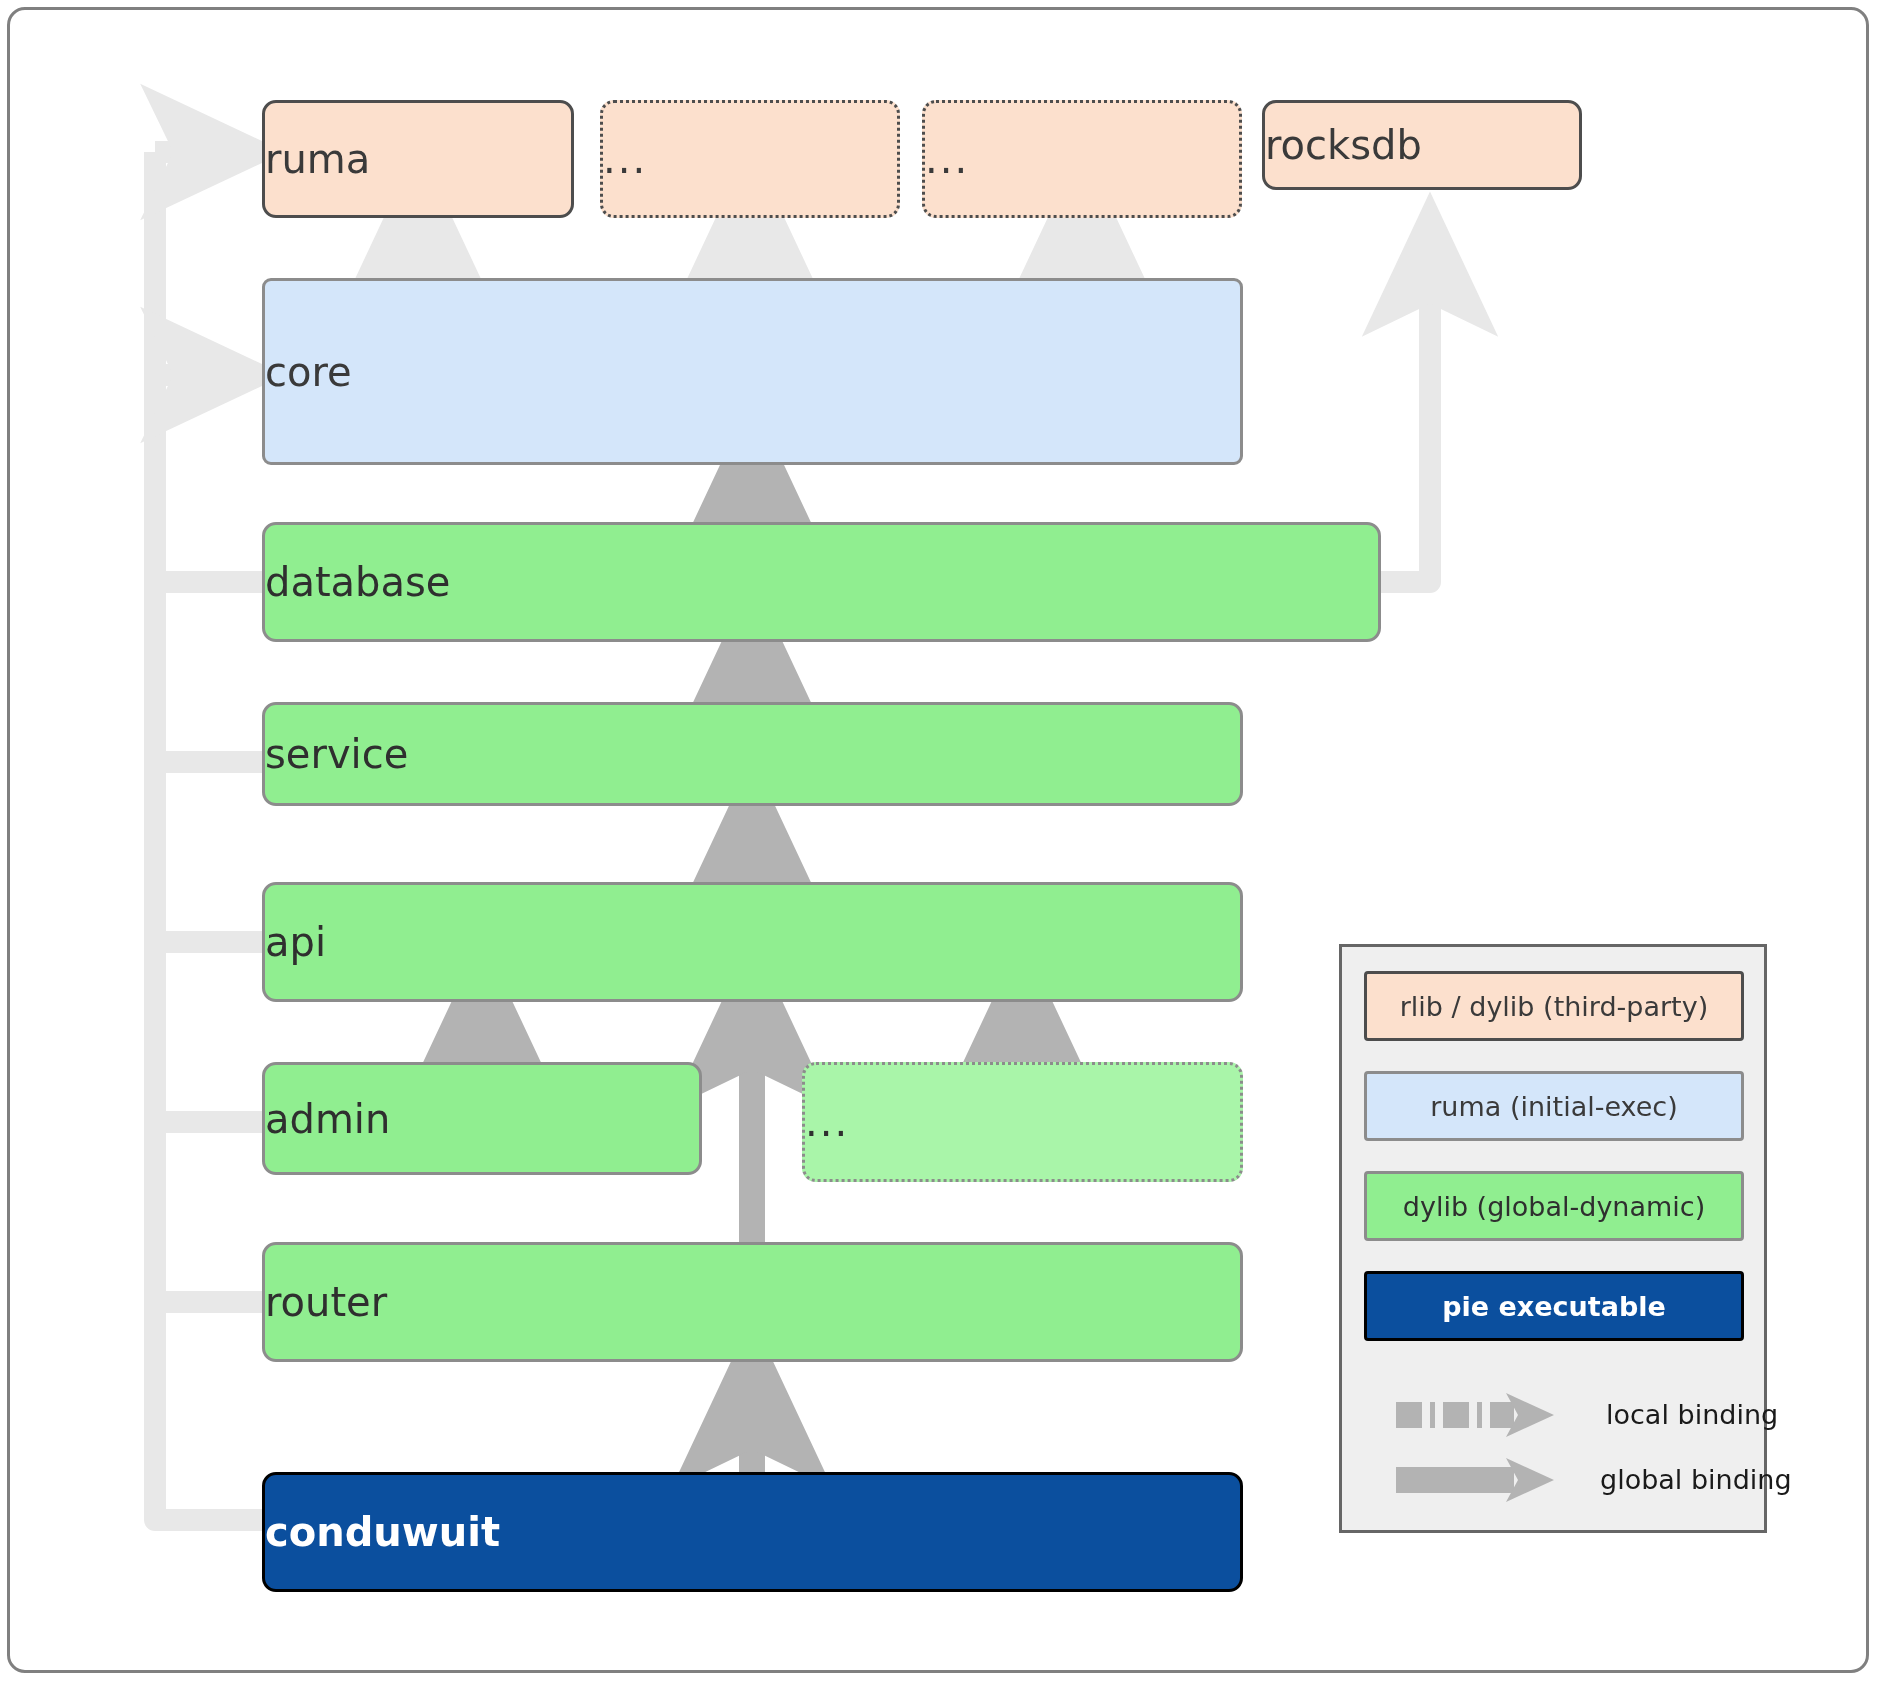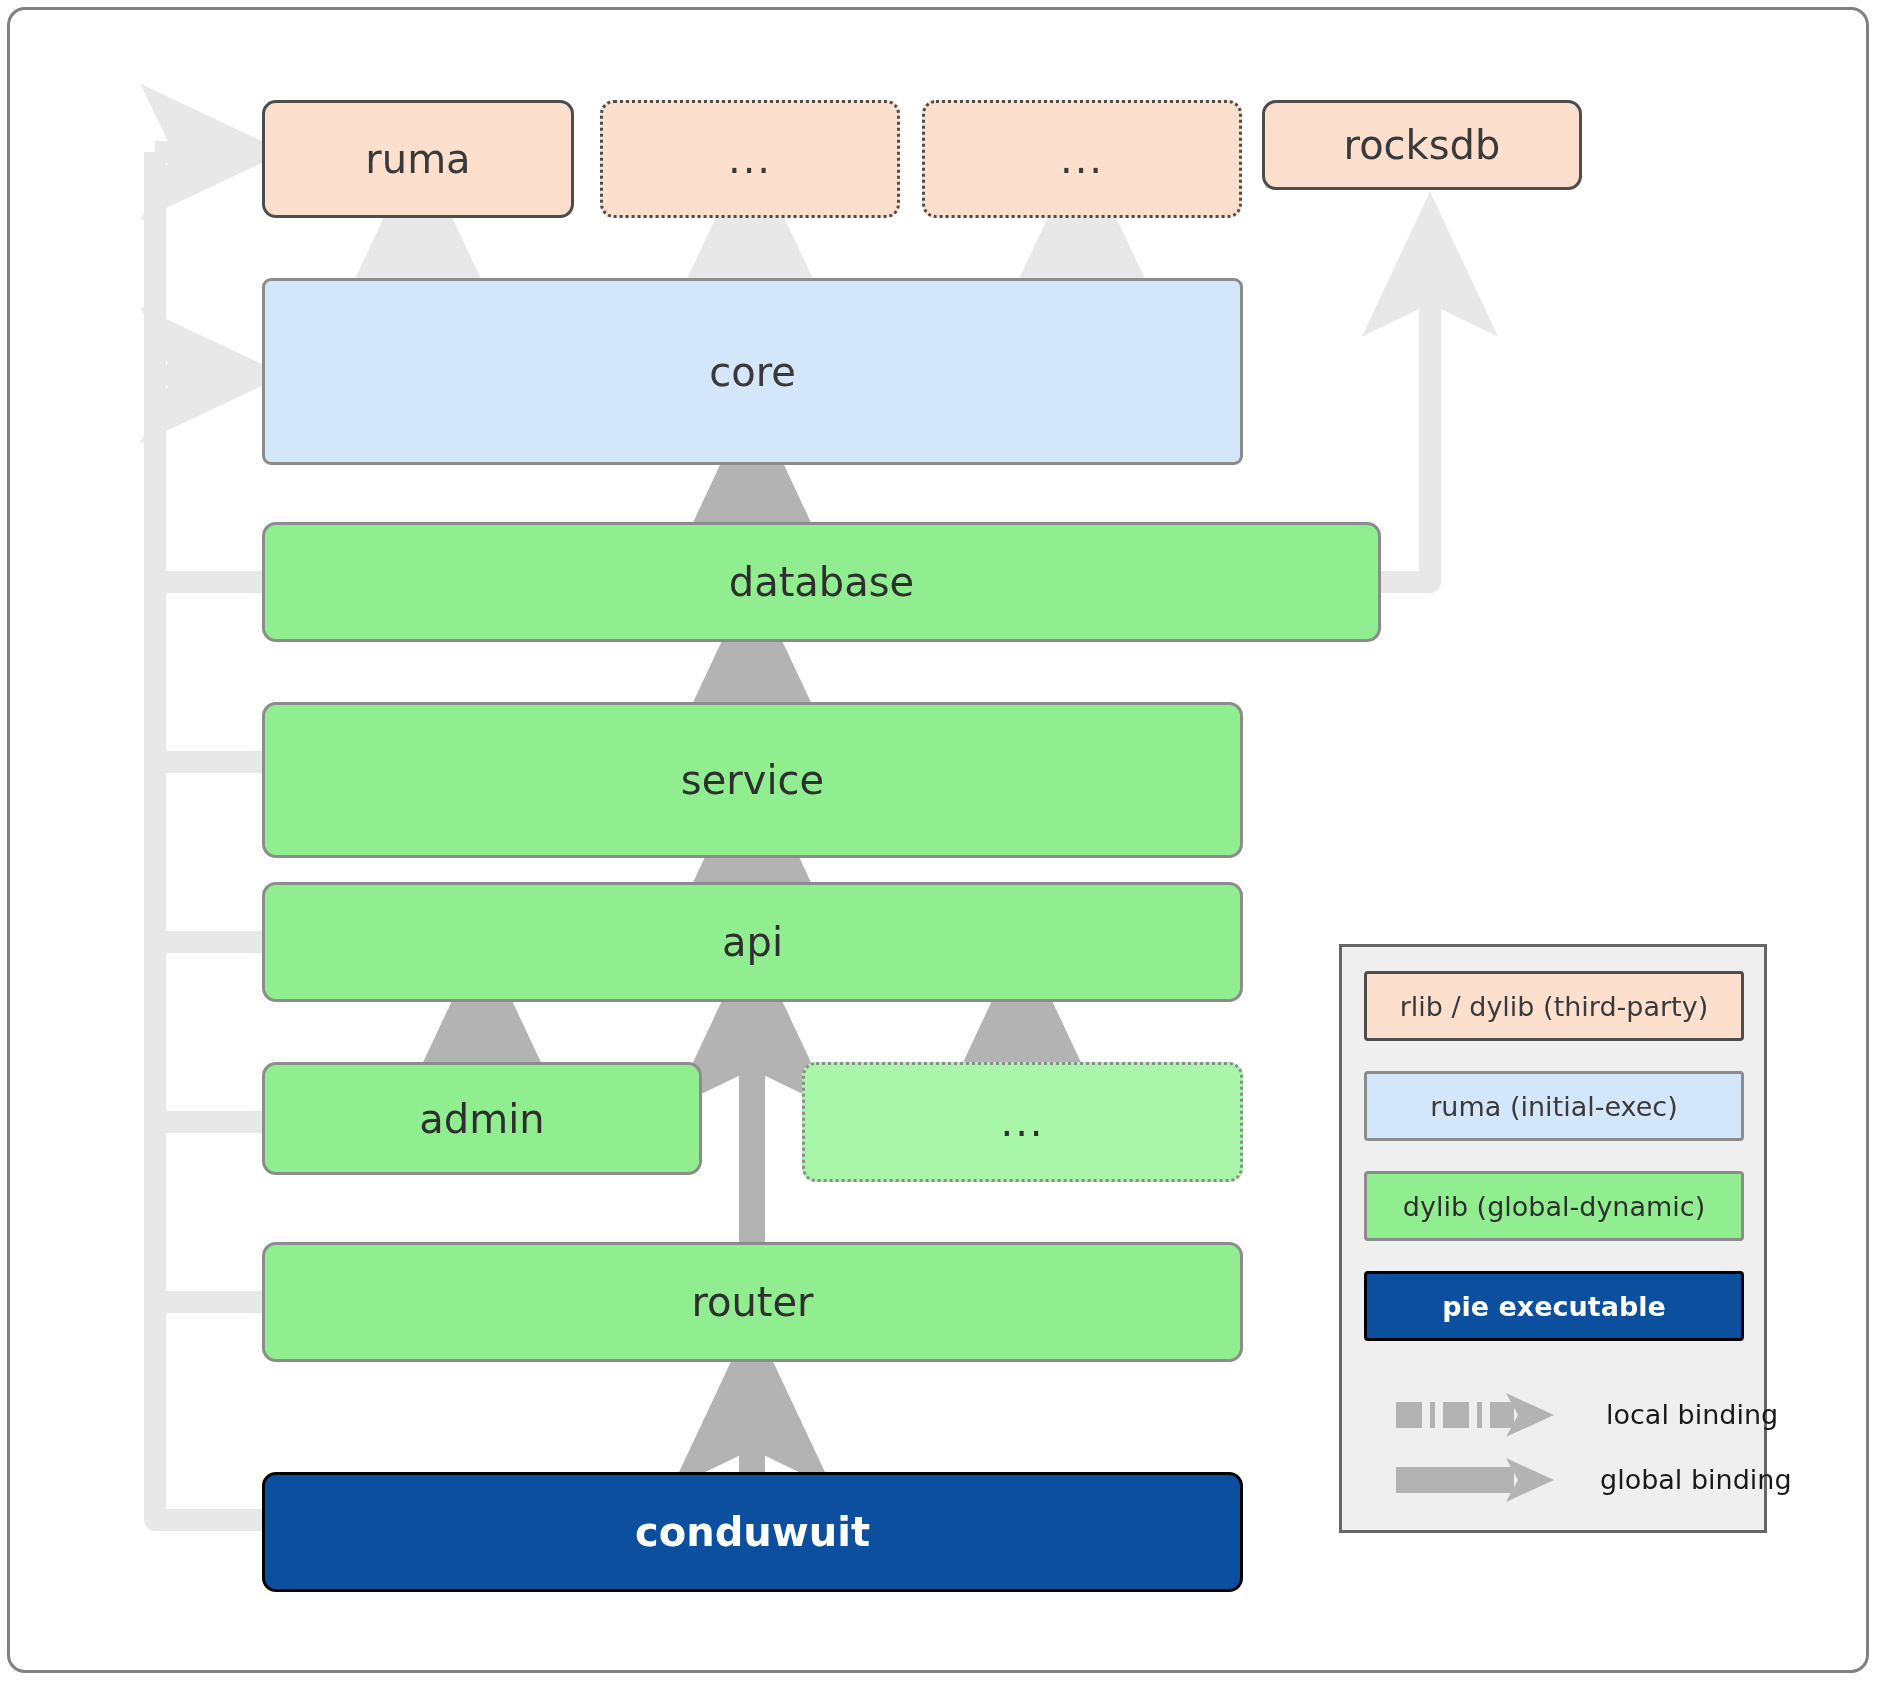--- a/index.html
+++ b/index.html
@@ -5,21 +5,21 @@
   html,body{margin:0;padding:0;background:#ffffff;}
   body{width:1883px;height:1683px;font-family:"DejaVu Sans",sans-serif;overflow:hidden;}
 
   #frame{position:absolute;left:7px;top:7px;width:1862px;height:1666px;
          border:3px solid #808080;border-radius:18px;background:#fff;box-sizing:border-box;}
 
   .canvas{position:absolute;left:0;top:0;width:100%;height:100%;}
   svg.wires{position:absolute;left:0;top:0;width:1883px;height:1683px;overflow:visible;}
 
   .box{position:absolute;box-sizing:border-box;display:flex;align-items:center;
-       justify-content:center;border-radius:14px;text-align:center;}
+       border-radius:14px;text-align:center;}
   .box span{display:block;line-height:1.1;}
 
   
   .thirdparty{background:#fce0cd;border:3px solid #4d4d4d;color:#3a3a3a;}
   .thirdparty.ghost{border:3px dotted #4d4d4d;}
   .initialexec{background:#d4e6fa;border:3px solid #8c8c8c;color:#3a3a3a;}
   .globaldyn{background:#90ee90;border:3px solid #8c8c8c;color:#2f2f2f;}
   .globaldyn.ghost{background:#a9f5a9;border:3px dotted #8c8c8c;}
   .pieexec{background:#0b4f9e;border:3px solid #000;color:#ffffff;font-weight:bold;}
 
@@ -106,21 +106,21 @@
   </div>
 
   <div class="box initialexec t-lg" style="left:262px;top:278px;width:981px;height:187px;border-radius:9px;">
     <span>core</span>
   </div>
 
   <div class="box globaldyn t-lg" style="left:262px;top:522px;width:1119px;height:120px;">
     <span>database</span>
   </div>
 
-  <div class="box globaldyn t-lg" style="left:262px;top:702px;width:981px;height:156px;">
+  <div class="box globaldyn t-lg" style="left:262px;top:702px;width:981px;height:104px;">
     <span>service</span>
   </div>
 
   <div class="box globaldyn t-lg" style="left:262px;top:882px;width:981px;height:120px;">
     <span>api</span>
   </div>
 
   <div class="box globaldyn t-lg" style="left:262px;top:1062px;width:440px;height:113px;">
     <span>admin</span>
   </div>

